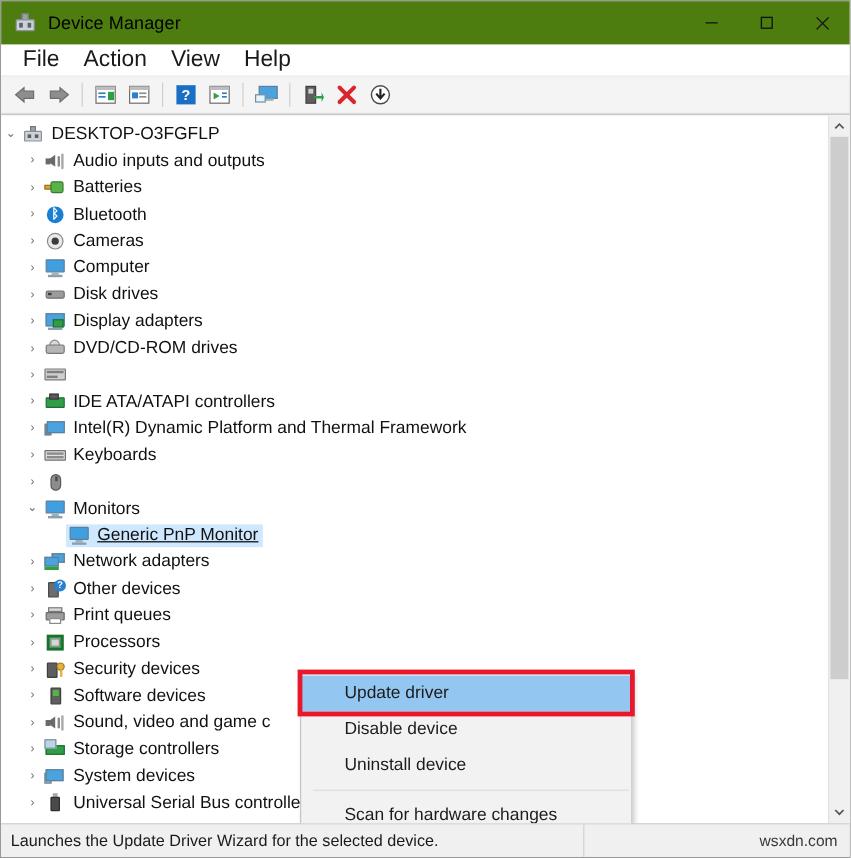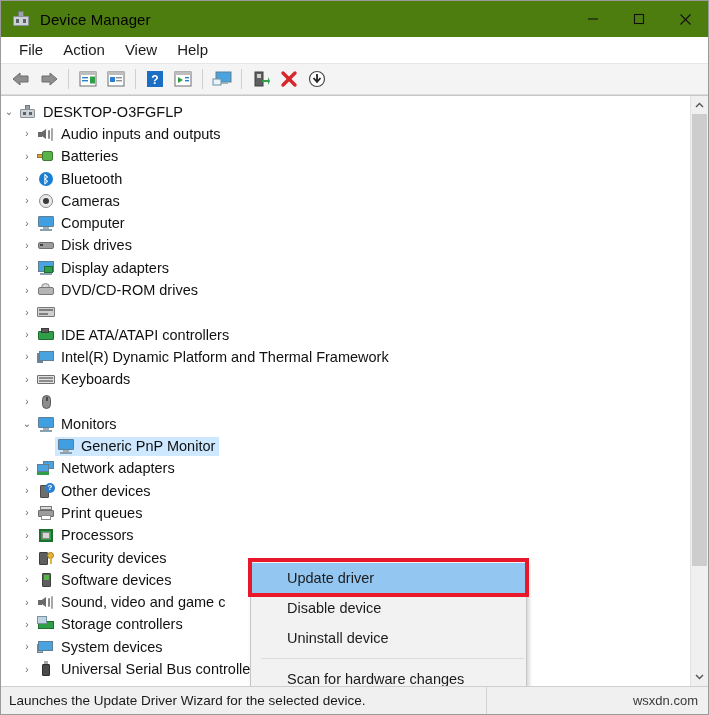--- a/index.html
+++ b/index.html
@@ -51,21 +51,21 @@
 
   
   .menubar {
     height: 27px; flex: 0 0 27px;
     background: #ffffff;
     display: flex; align-items: center;
     padding-left: 8px;
     border-bottom: 1px solid #e6e6e6;
   }
   .menuitem {
-    font-size: 15px; color: #1a1a1a;
+    font-size: 19px; color: #1a1a1a;
     padding: 3px 10px 4px 10px;
     white-space: nowrap;
   }
 
   
   .toolbar {
     height: 31px; flex: 0 0 31px;
     background: #f4f4f4;
     border-bottom: 1px solid #dcdcdc;
     display: flex; align-items: center;
@@ -97,20 +97,21 @@
     width: 16px; flex: 0 0 16px; text-align: center;
     color: #6d6d6d; font-size: 10px; line-height: 1;
   }
   .row .ico {
     width: 18px; height: 16px; flex: 0 0 18px; margin-right: 6px;
     position: relative;
   }
   .row .lbl { font-size: 14.5px; color: #111111; }
   .row.selected .lblwrap {
     background: #cde8ff;
+    text-decoration: underline;
   }
   .lblwrap { display: flex; align-items: center; padding: 1px 4px 2px 2px; }
 
   
   .ic-monitor { }
   .ic-monitor .scr { position:absolute; left:1px; top:1px; width:16px; height:11px; background:#3f9fe0; border:1px solid #5f7f96; border-radius:1px;}
   .ic-monitor .std { position:absolute; left:6px; top:12px; width:6px; height:2px; background:#9fb0bd;}
   .ic-monitor .base{ position:absolute; left:3px; top:14px; width:12px; height:2px; background:#8ba0ae;}
 
   .ic-speaker .cone { position:absolute; left:2px; top:3px; width:0; height:0;

